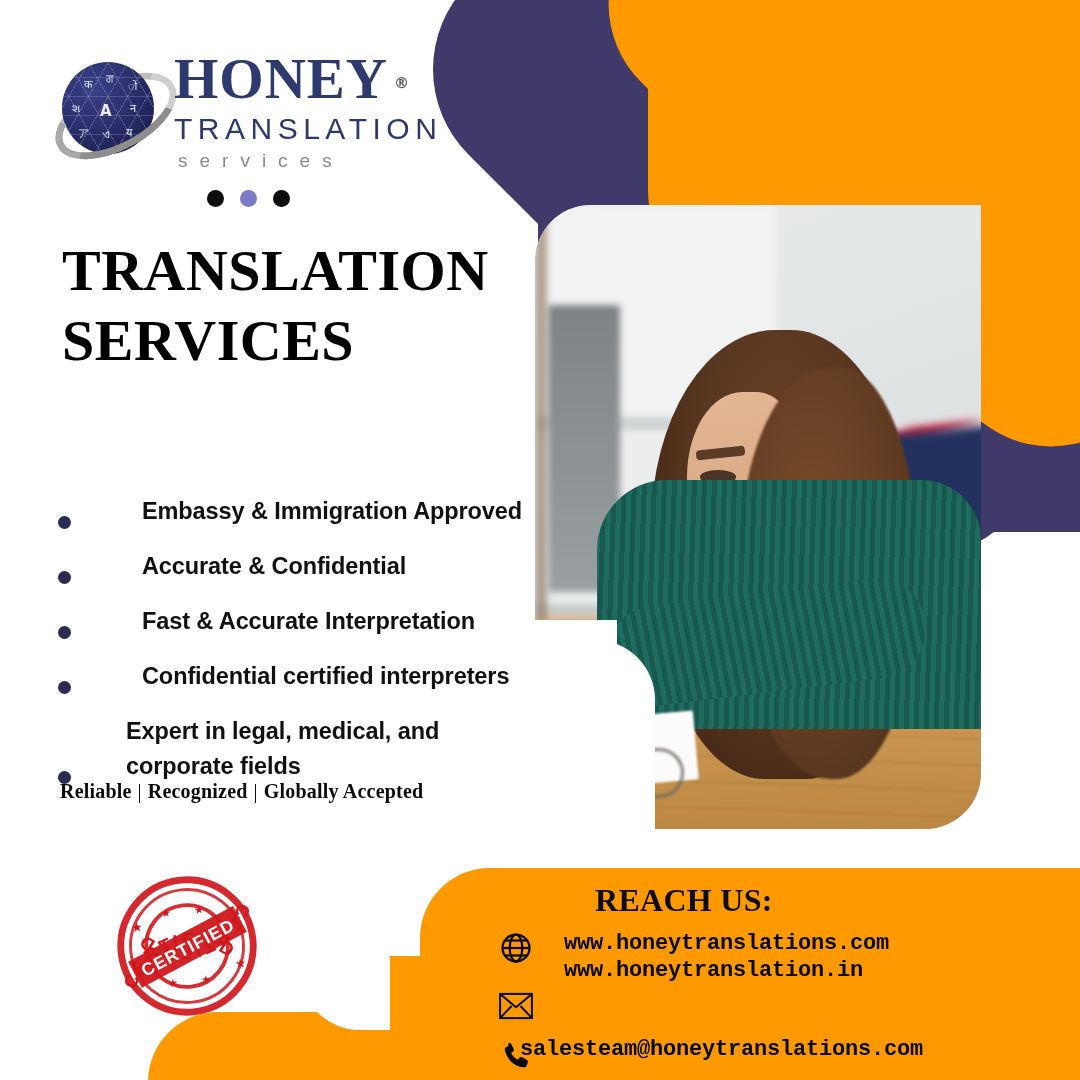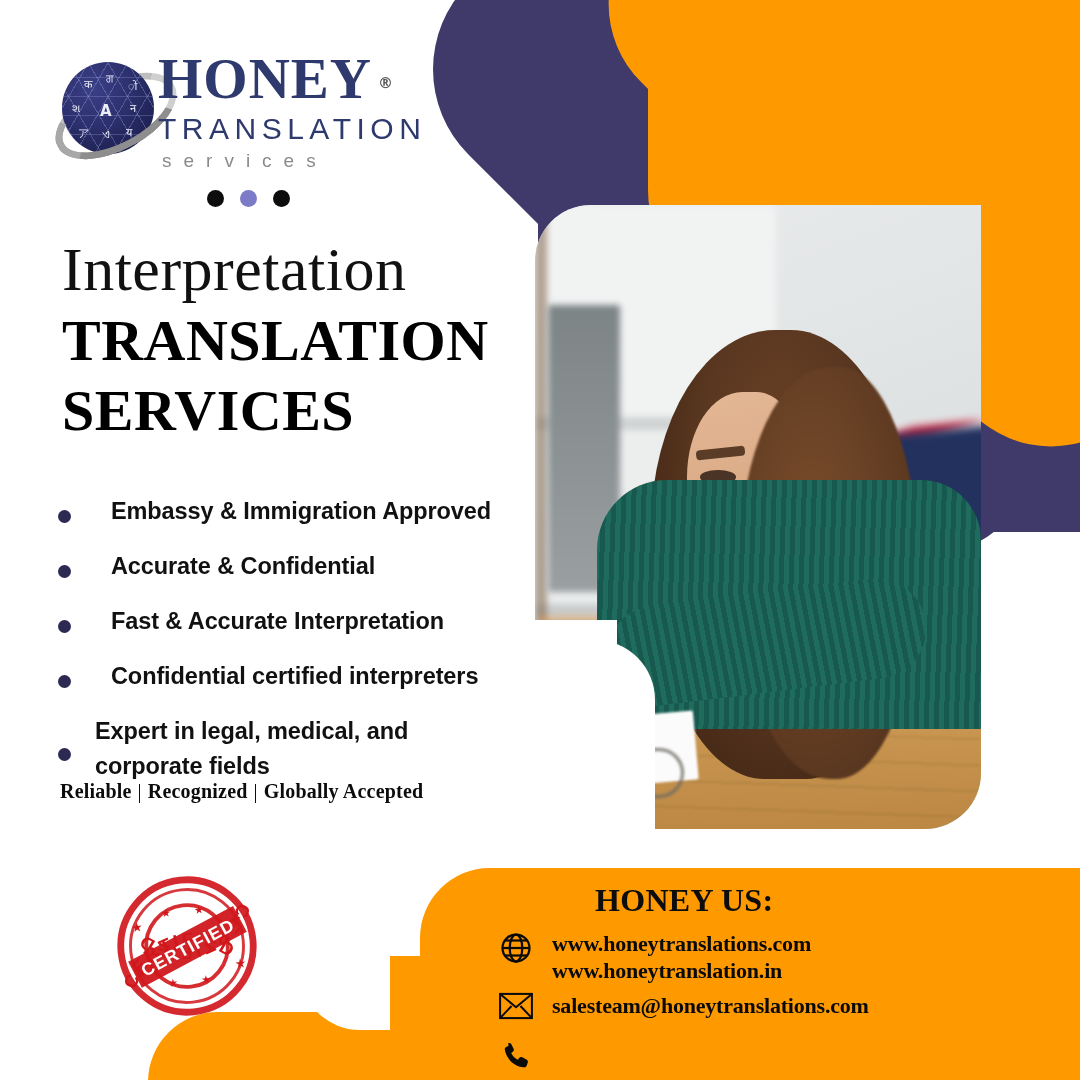--- a/index.html
+++ b/index.html
@@ -129,21 +129,21 @@
       repeating-linear-gradient(60deg,rgba(160,170,230,.33) 0 1px,rgba(0,0,0,0) 1px 17px),
       repeating-linear-gradient(-60deg,rgba(160,170,230,.33) 0 1px,rgba(0,0,0,0) 1px 17px),
       repeating-linear-gradient(0deg,rgba(160,170,230,.28) 0 1px,rgba(0,0,0,0) 1px 19px);
   }
   .globe-ball .glyph{position:absolute;color:#eceefb;font-size:11px;font-family:"DejaVu Sans",sans-serif;}
   .globe-ring-front{
     position:absolute;left:-6px;top:26px;width:118px;height:54px;
     border:7px solid transparent;border-bottom-color:#8e8e8e;border-left-color:#a8a8a8;
     border-radius:50%;transform:rotate(-28deg);
   }
-  .logo-type{position:absolute;left:102px;top:0;width:282px;}
+  .logo-type{position:absolute;left:118px;top:0;width:282px;}
   .logo-honey{
     font-family:"Liberation Serif", serif;font-weight:700;color:#2E3A6E;
     font-size:57px;line-height:62px;letter-spacing:1px;position:relative;display:inline-block;
   }
   .logo-reg{position:absolute;right:-22px;top:4px;font-size:15px;color:#5a5a5a;font-family:"DejaVu Sans",sans-serif;}
   .logo-translation{
     font-family:"Liberation Sans", sans-serif;color:#2E3A6E;font-size:30px;
     letter-spacing:5.5px;line-height:34px;margin-top:2px;
   }
   .logo-services{
@@ -160,21 +160,21 @@
     font-family:"Liberation Serif", serif;font-weight:400;color:#111;
     font-size:62px;line-height:70px;letter-spacing:.5px;
   }
   .h-bold{
     font-family:"Liberation Serif", serif;font-weight:700;color:#000;
     font-size:58px;line-height:66px;letter-spacing:.5px;margin-top:4px;
   }
 
   
   .bullets{position:absolute;left:58px;top:494px;width:470px;}
-  .b-row{display:flex;align-items:center;margin-bottom:20px;}
+  .b-row{display:flex;align-items:flex-end;margin-bottom:20px;gap:31px;}
   .b-dot{width:13px;height:13px;border-radius:50%;background:#2C2A52;margin-top:10px;flex:0 0 13px;}
   .b-text{
     margin-left:40px;font-family:"Liberation Sans", sans-serif;font-weight:700;
     font-size:23.5px;line-height:35px;color:#111;letter-spacing:-.1px;
   }
   .tagline{
     position:absolute;left:60px;top:780px;
     font-family:"Liberation Serif", serif;font-weight:700;font-size:20px;color:#0c0c0c;
     letter-spacing:.2px;
   }
@@ -203,25 +203,25 @@
   }
   .contact{position:absolute;left:420px;top:868px;width:660px;height:212px;}
   .reach{
     position:absolute;left:175px;top:14px;
     font-family:"Liberation Serif", serif;font-weight:700;font-size:32px;color:#0d0d0d;
     letter-spacing:.3px;
   }
   .c-row{position:absolute;display:flex;align-items:flex-start;}
   .c-row .ic{width:44px;flex:0 0 44px;display:flex;justify-content:center;}
   .c-row .tx{
-    margin-left:14px;font-family:Liberation Serif, serif;font-weight:700;
+    margin-left:26px;font-family:Liberation Mono, monospace;font-weight:700;
     font-size:22px;line-height:27px;color:#0a0a0a;letter-spacing:-.2px;
   }
   .r-web{left:74px;top:62px;}
-  .r-mail{left:74px;top:124px;}
+  .r-mail{left:74px;top:124px;flex-direction:column;}
   .r-phone{left:74px;top:172px;}
   .c-row .tx .pipe{font-weight:700;padding:0 8px;}
 </style>
 </head>
 <body>
 
 <div class="stage">
 
   <div class="purple-diag"></div>
   <div class="shape-purple"></div>
@@ -284,21 +284,20 @@
     </div>
   </div>
 
   <div class="dots">
     <div class="dot"></div>
     <div class="dot mid"></div>
     <div class="dot"></div>
   </div>
 
   <div class="headline">
-    <div class="h-script">Interpretation</div>
     <div class="h-bold">TRANSLATION</div>
     <div class="h-bold">SERVICES</div>
   </div>
 
   <div class="bullets">
     <div class="b-row">
       <div class="b-dot"></div>
       <div class="b-text">Embassy &amp; Immigration Approved</div>
     </div>
     <div class="b-row">
@@ -356,21 +355,21 @@
         </g>
         <g transform="rotate(-22 85 76)">
           <rect x="24" y="62" width="122" height="30" fill="#D0171C" opacity=".95"></rect>
           <text x="85" y="84" text-anchor="middle" font-family="&quot;Liberation Sans&quot;, sans-serif" font-size="18" font-weight="700" fill="#ffffff" letter-spacing="1.2">CERTIFIED</text>
         </g>
       </g>
     </svg>
   </div>
 
   <div class="contact">
-    <div class="reach">HONEY US:</div>
+    <div class="reach">REACH US:</div>
 
     <div class="c-row r-web">
       <div class="ic">
         <svg width="36" height="36" viewBox="0 0 24 24" fill="none" stroke="#0a0a0a" stroke-width="1.5">
           <circle cx="12" cy="12" r="9"></circle>
           <ellipse cx="12" cy="12" rx="4.2" ry="9"></ellipse>
           <line x1="3" y1="12" x2="21" y2="12"></line>
           <line x1="4.6" y1="7" x2="19.4" y2="7"></line>
           <line x1="4.6" y1="17" x2="19.4" y2="17"></line>
         </svg>

